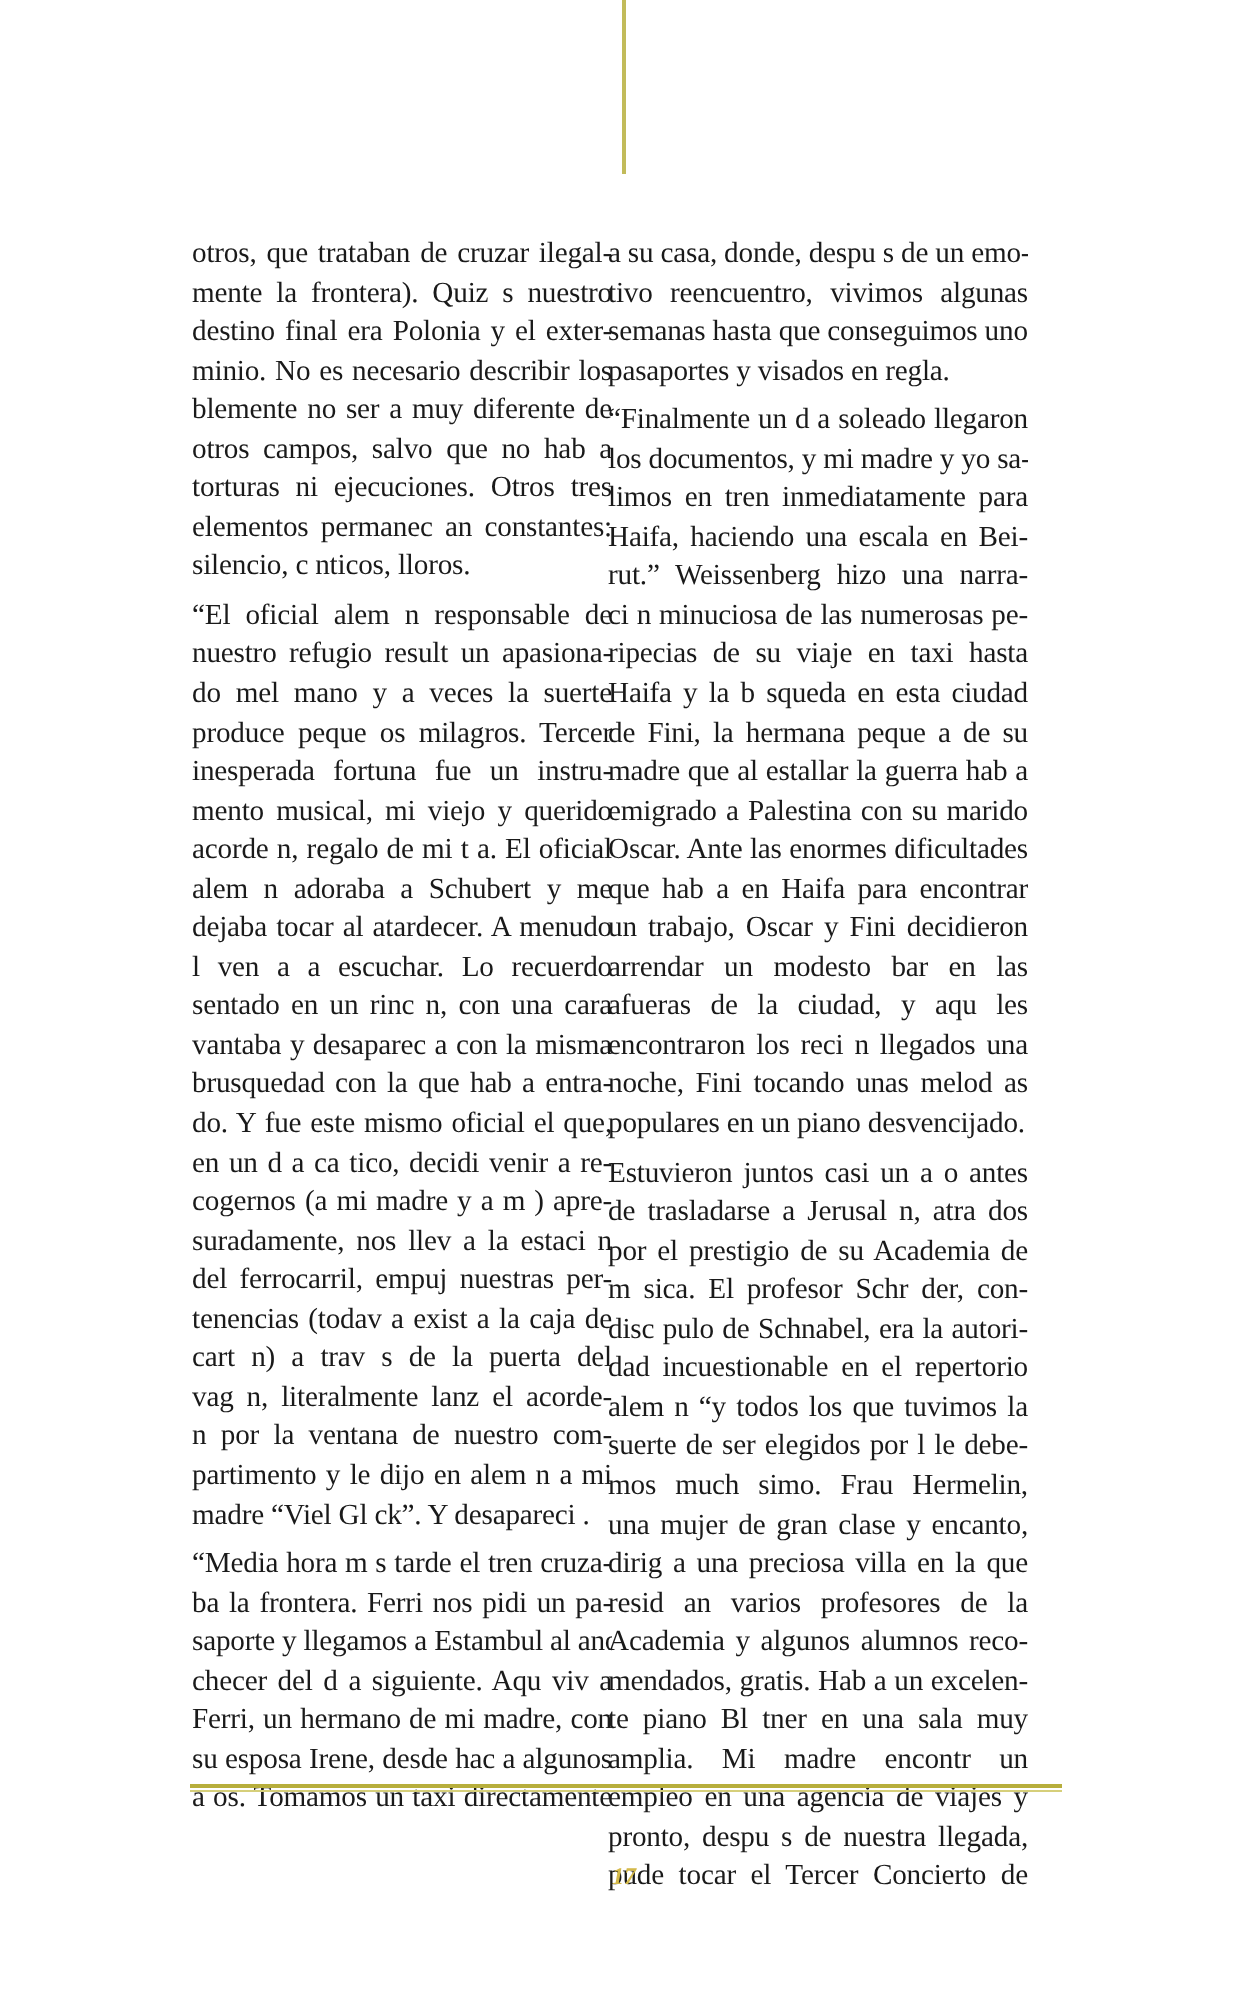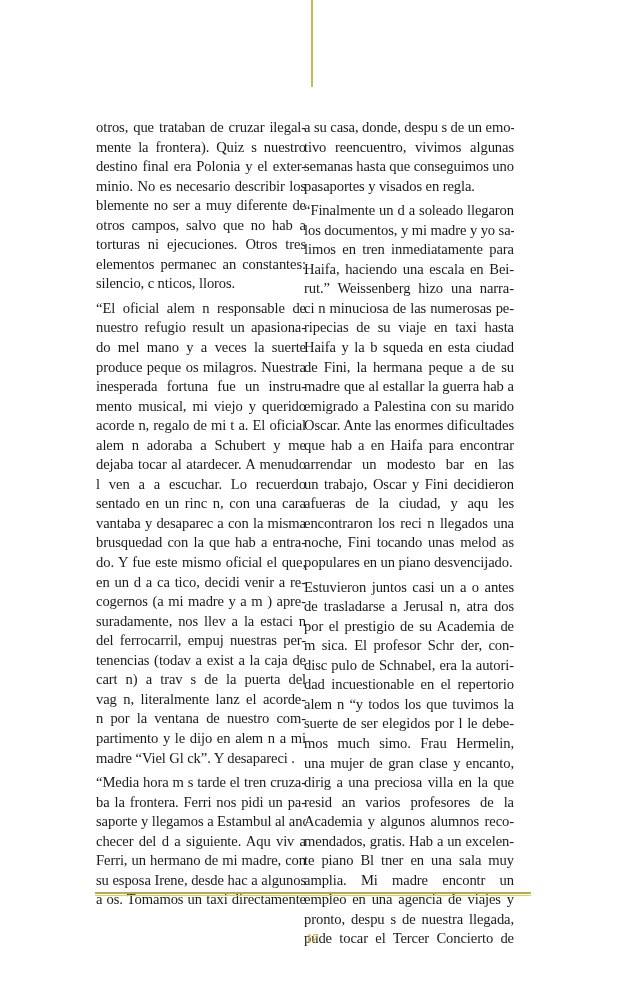--- a/index.html
+++ b/index.html
@@ -86,21 +86,21 @@
       <span class="line">otros campos, salvo que no hab a</span>
       <span class="line">torturas ni ejecuciones. Otros tres</span>
       <span class="line">elementos permanec an constantes:</span>
       <span class="line last">silencio, c nticos, lloros.</span>
     </div>
     <span class="para-gap"></span>
     <div>
       <span class="line">“El oficial alem n responsable de</span>
       <span class="line">nuestro refugio result un apasiona-</span>
       <span class="line">do mel mano y a veces la suerte</span>
-      <span class="line">produce peque os milagros. Nuestra</span>
+      <span class="line">produce peque os milagros. Tercer</span>
       <span class="line">inesperada fortuna fue un instru-</span>
       <span class="line">mento musical, mi viejo y querido</span>
       <span class="line">acorde n, regalo de mi t a. El oficial</span>
       <span class="line">alem n adoraba a Schubert y me</span>
       <span class="line">dejaba tocar al atardecer. A menudo</span>
       <span class="line">l ven a a escuchar. Lo recuerdo</span>
       <span class="line">sentado en un rinc n, con una cara</span>
       <span class="line">vantaba y desaparec a con la misma</span>
       <span class="line">brusquedad con la que hab a entra-</span>
       <span class="line">do. Y fue este mismo oficial el que,</span>
@@ -141,22 +141,22 @@
       <span class="line">Haifa, haciendo una escala en Bei-</span>
       <span class="line">rut.” Weissenberg hizo una narra-</span>
       <span class="line">ci n minuciosa de las numerosas pe-</span>
       <span class="line">ripecias de su viaje en taxi hasta</span>
       <span class="line">Haifa y la b squeda en esta ciudad</span>
       <span class="line">de Fini, la hermana peque a de su</span>
       <span class="line">madre que al estallar la guerra hab a</span>
       <span class="line">emigrado a Palestina con su marido</span>
       <span class="line">Oscar. Ante las enormes dificultades</span>
       <span class="line">que hab a en Haifa para encontrar</span>
+      <span class="line">un trabajo, Oscar y Fini decidieron</span>
       <span class="line">arrendar un modesto bar en las</span>
-      <span class="line">un trabajo, Oscar y Fini decidieron</span>
       <span class="line">afueras de la ciudad, y aqu les</span>
       <span class="line">encontraron los reci n llegados una</span>
       <span class="line">noche, Fini tocando unas melod as</span>
       <span class="line last">populares en un piano desvencijado.</span>
     </div>
     <span class="para-gap"></span>
     <div>
       <span class="line">Estuvieron juntos casi un a o antes</span>
       <span class="line">de trasladarse a Jerusal n, atra dos</span>
       <span class="line">por el prestigio de su Academia de</span>

